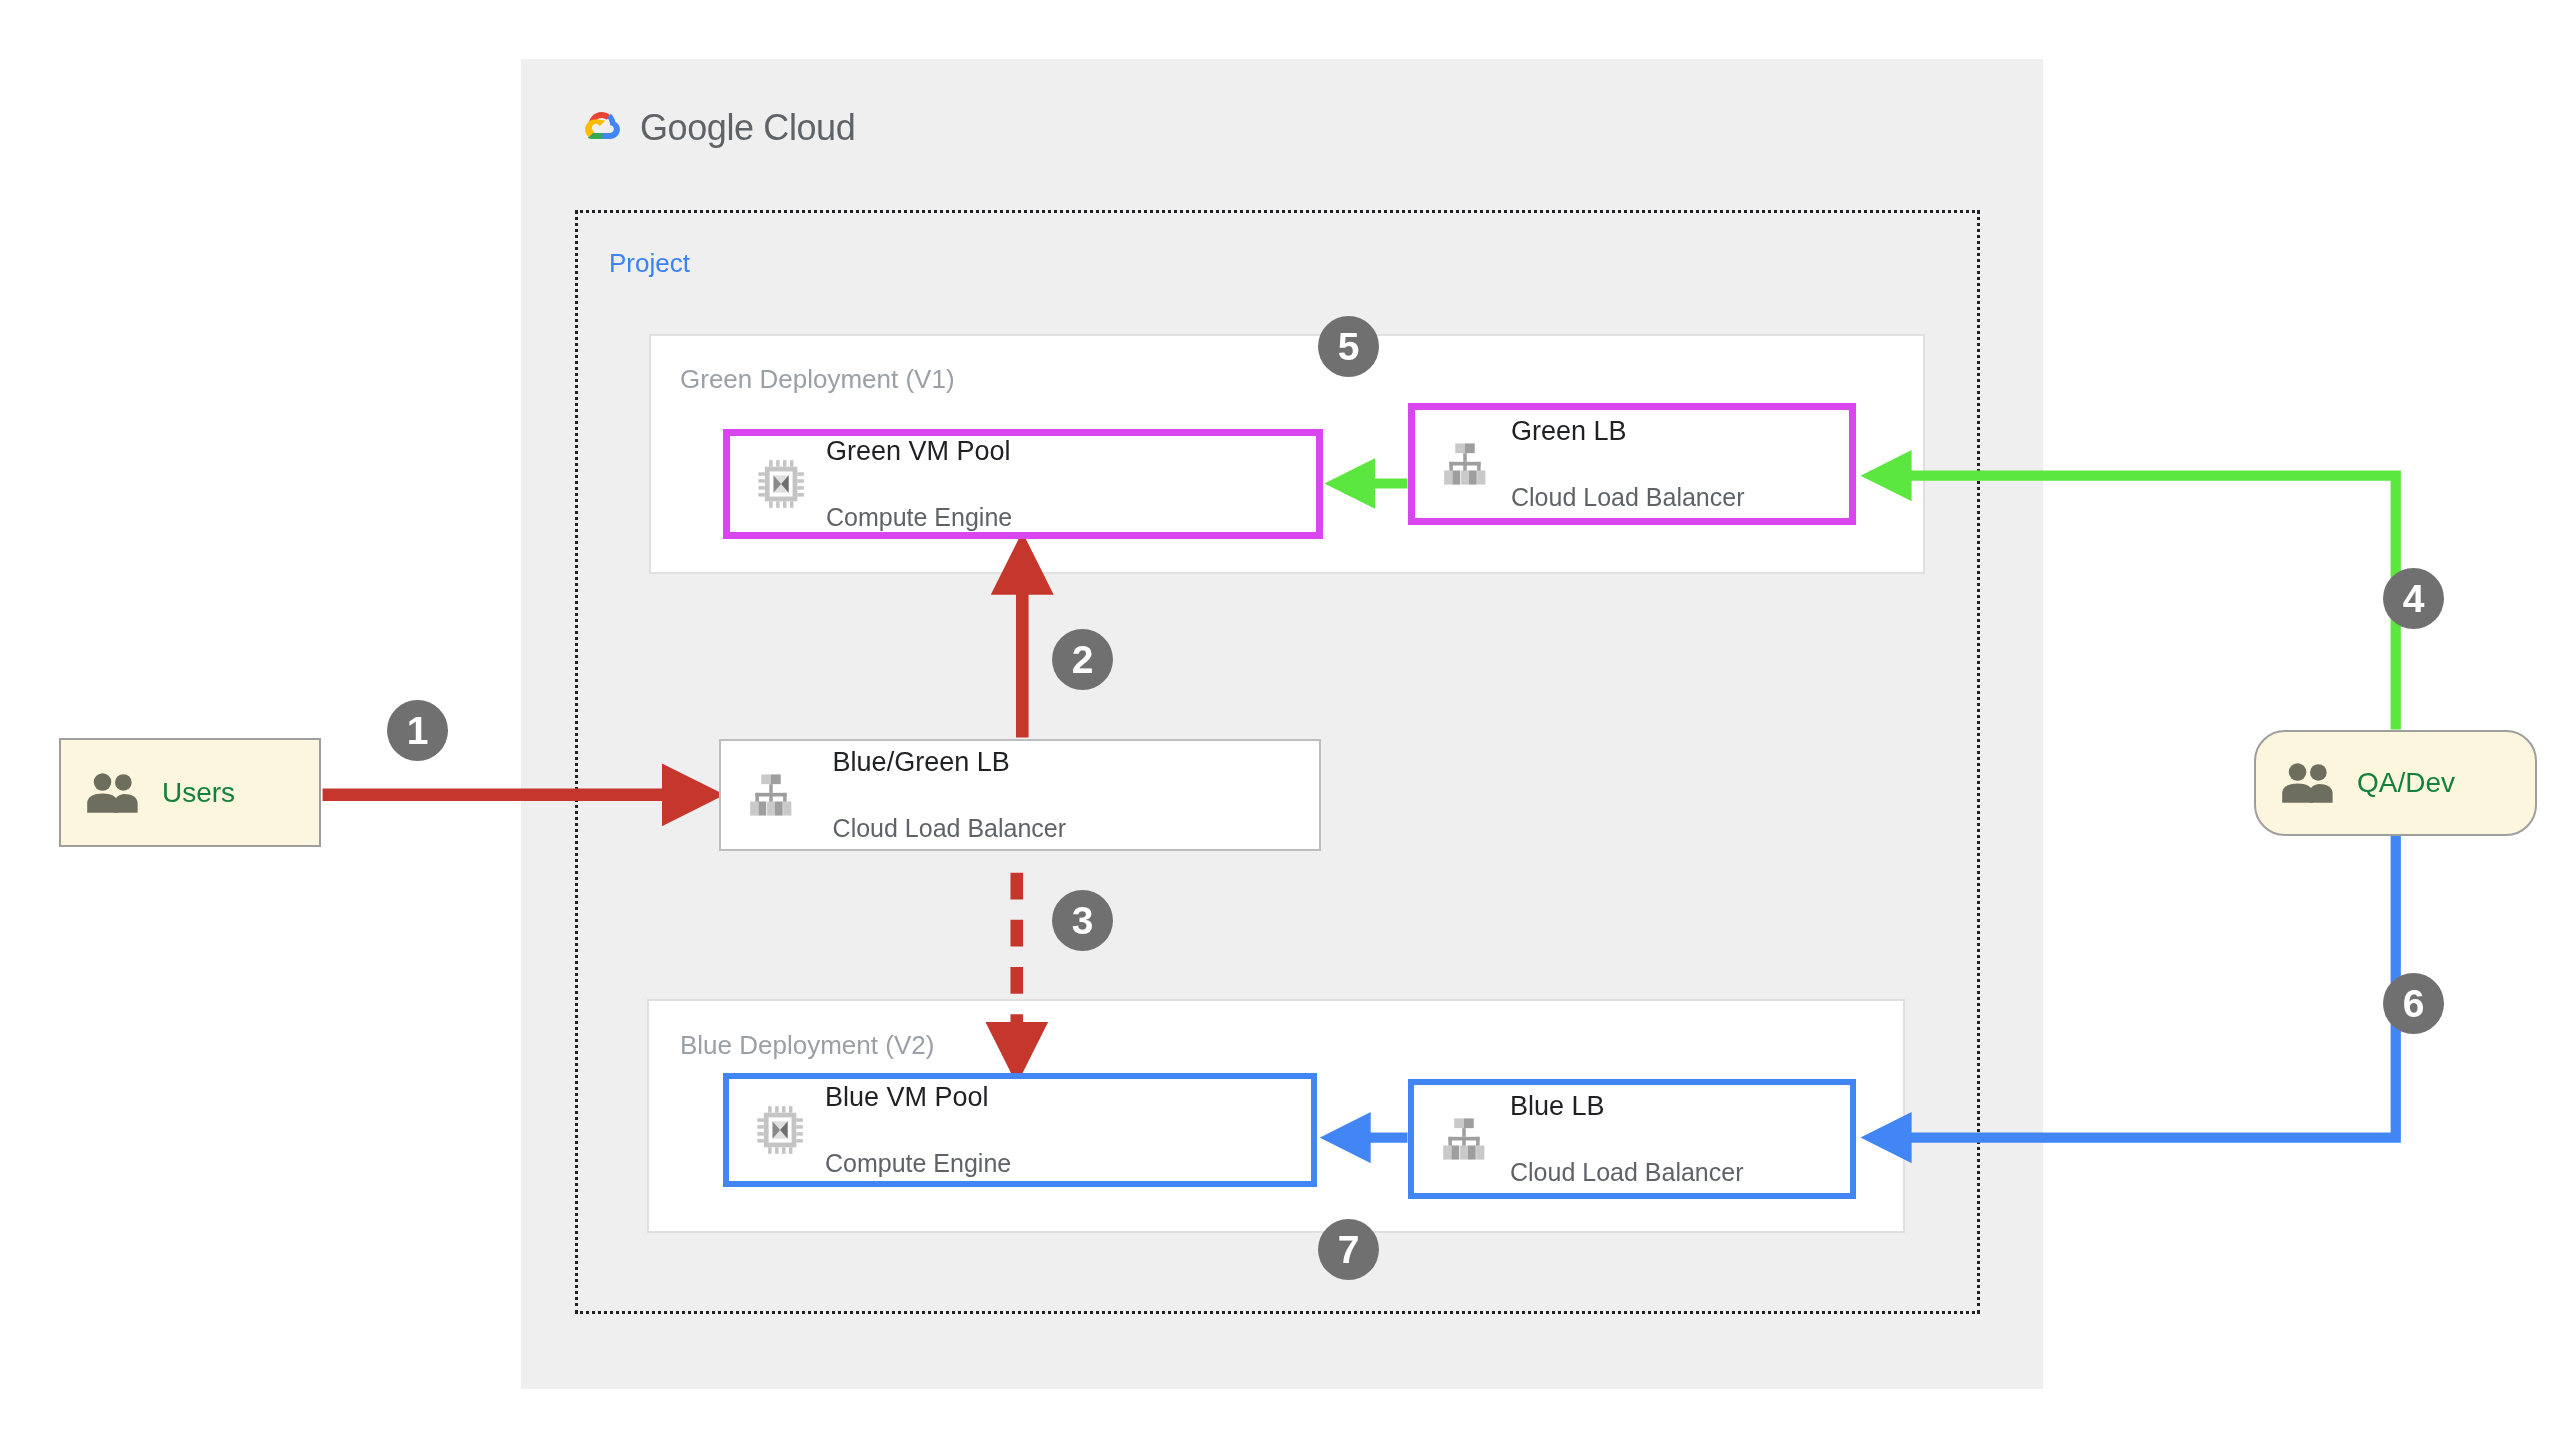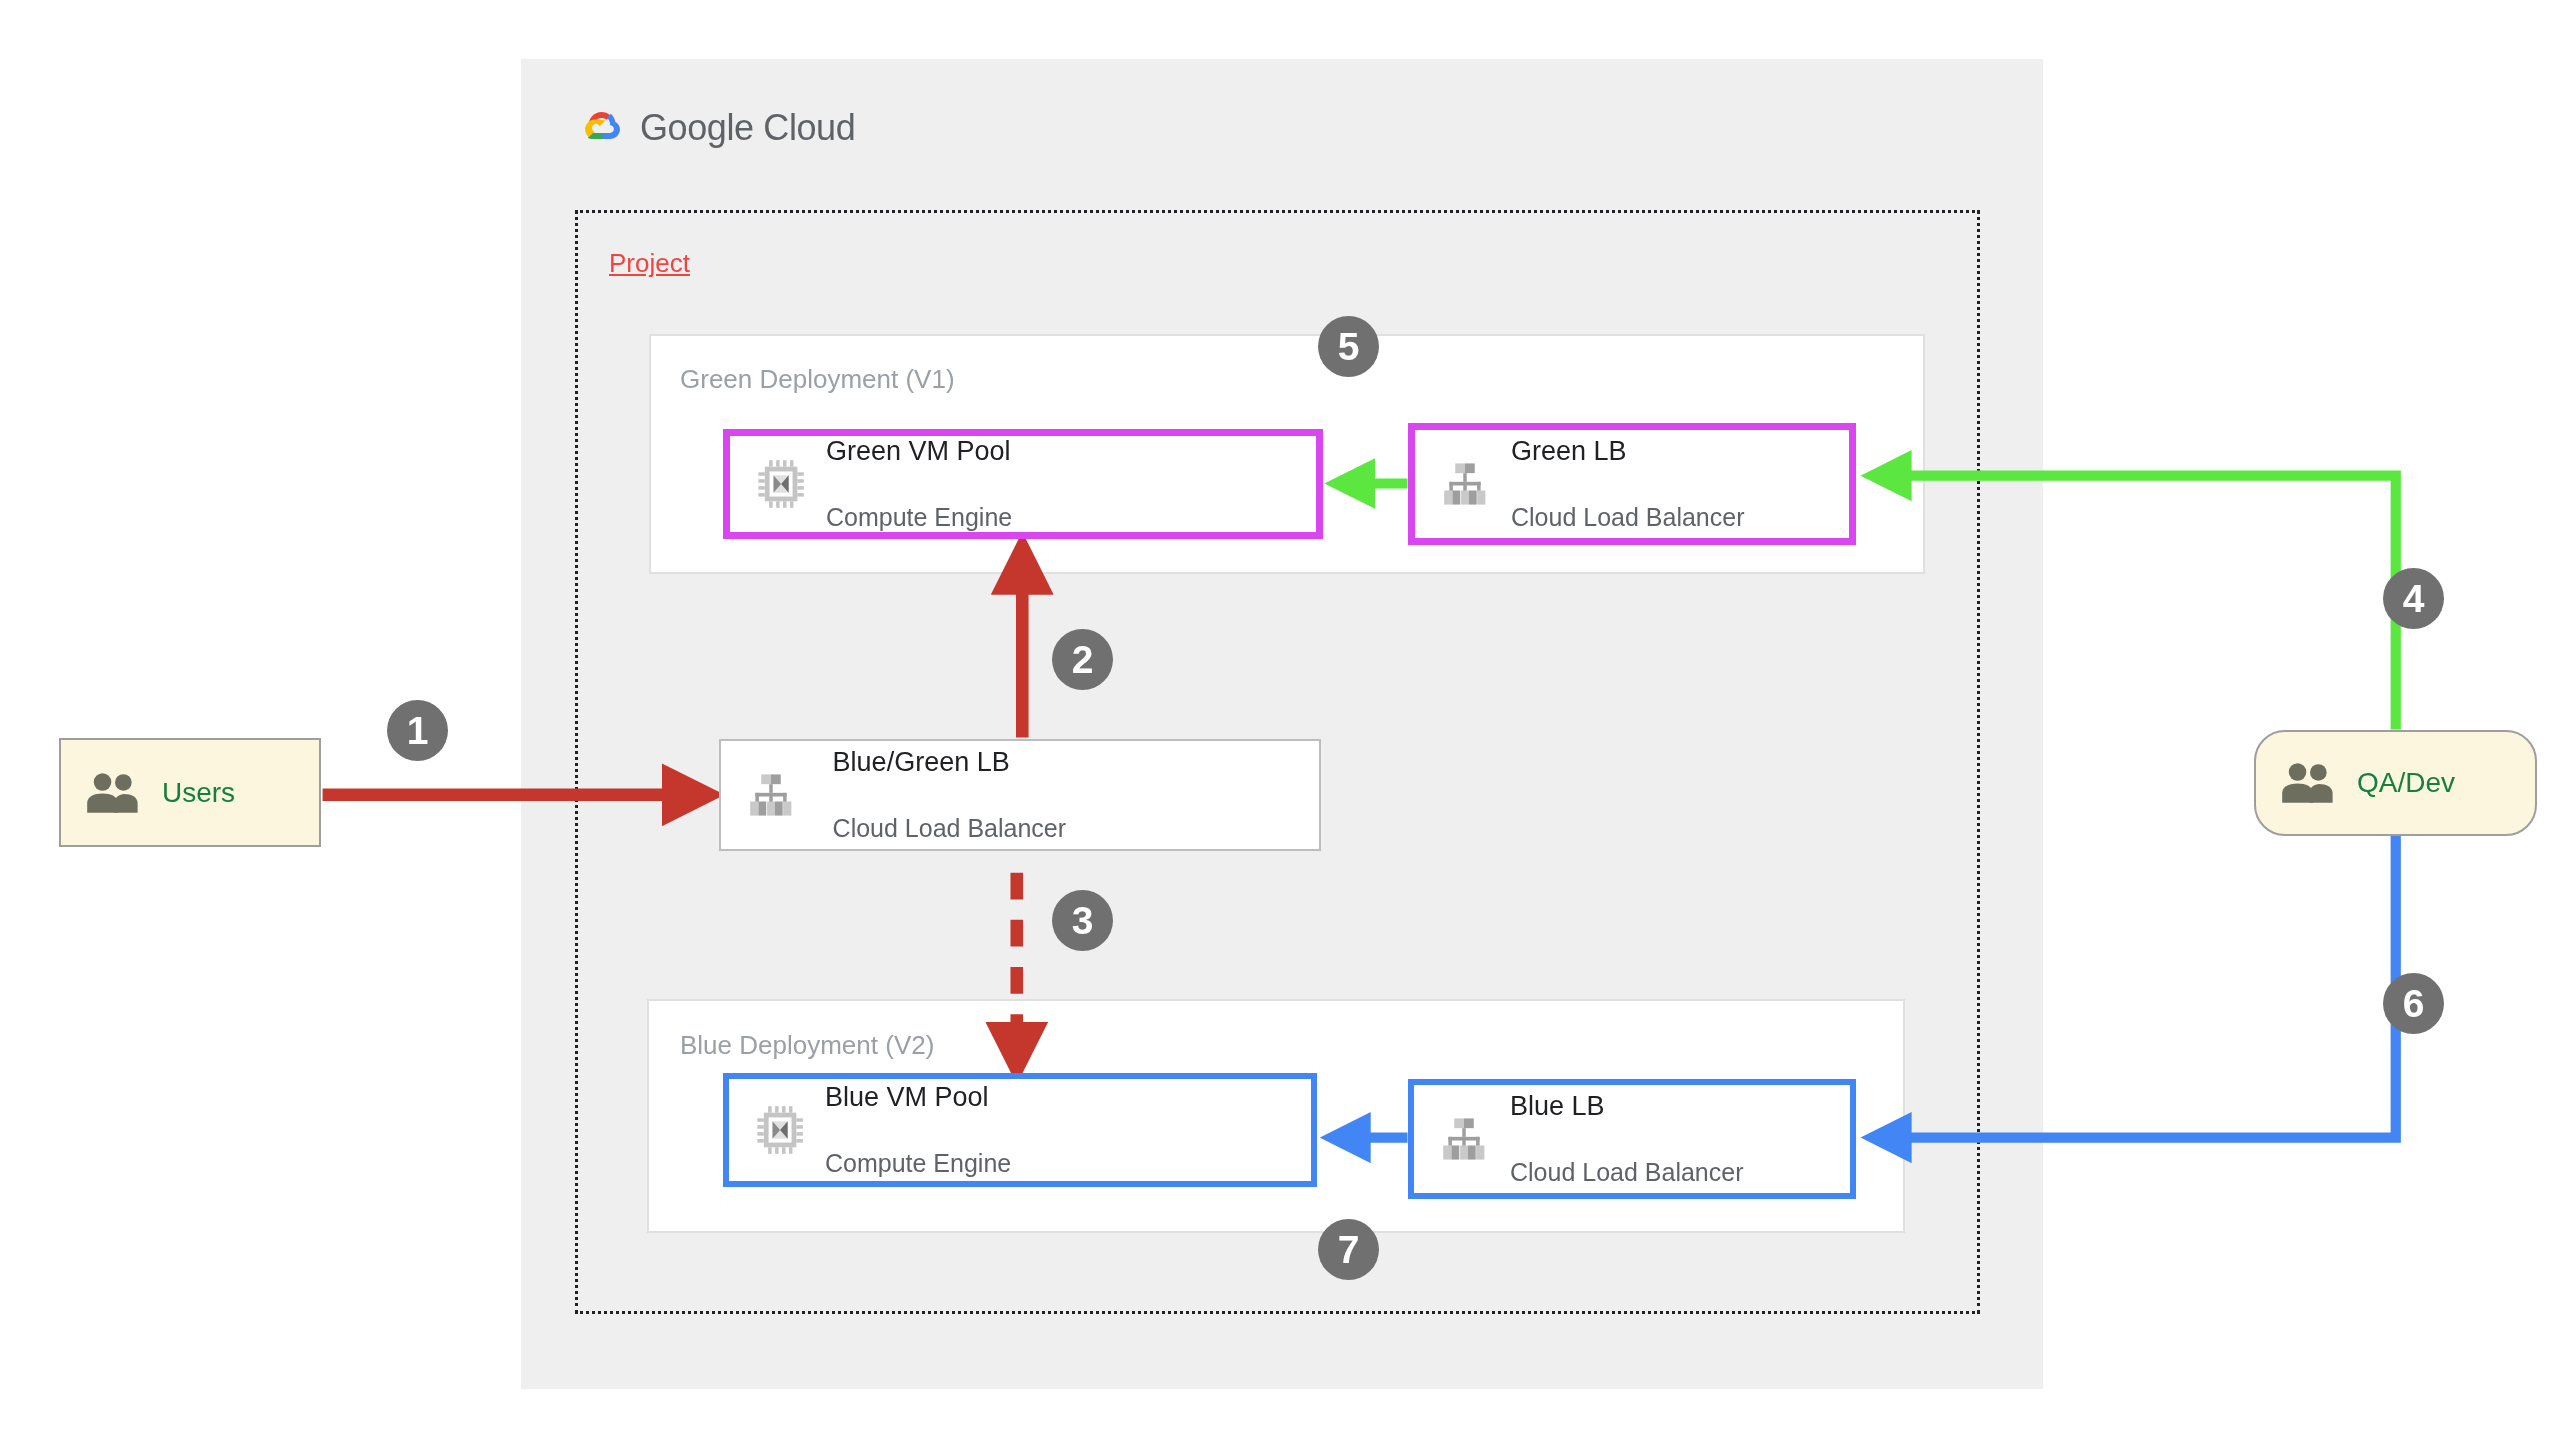--- a/index.html
+++ b/index.html
@@ -49,22 +49,21 @@
     position: absolute;
     left: 575px; top: 210px;
     width: 1405px; height: 1104px;
     border: 3.9px dotted #202124;
     box-sizing: border-box;
   }
   .project-label {
     position: absolute;
     left: 609px; top: 248px;
     font-size: 26px;
-    color: #ef4444;
-    text-decoration: underline;
+    color: #3b82f6;
   }
 
   
   .dep-card {
     position: absolute;
     background: #ffffff;
     border: 2.4px solid #e0e0e0;
     box-sizing: border-box;
   }
   .dep-card.green { left: 649px; top: 334px;  width: 1276px; height: 240px; }
@@ -108,21 +107,21 @@
     margin-top: 32px;
   }
   .node-single {
     font-size: 28px;
     color: #15803d;
     white-space: nowrap;
   }
 
   
   #green-vm-pool { left: 723px;  top: 429px;  width: 600px;  height: 110px; }
-  #green-lb      { left: 1408px; top: 423px;  width: 448px;  height: 122px; }
+  #green-lb      { left: 1408px; top: 403px;  width: 448px;  height: 122px; }
   #bluegreen-lb  { left: 719px;  top: 739px;  width: 602px;  height: 112px; }
   #blue-vm-pool  { left: 723px;  top: 1073px; width: 594px;  height: 114px; }
   #blue-lb       { left: 1408px; top: 1079px; width: 448px;  height: 120px; }
   #users-box     { left: 59px;   top: 738px;  width: 262px;  height: 109px; }
   #qadev-box     { left: 2254px; top: 730px;  width: 283px;  height: 106px; border-radius: 31px; }
 
   
   .icon { flex: 0 0 auto; display:block; }
   .icon.cpu { width: 52px; height: 52px; }
   .icon.lb  { width: 52px; height: 52px; }

